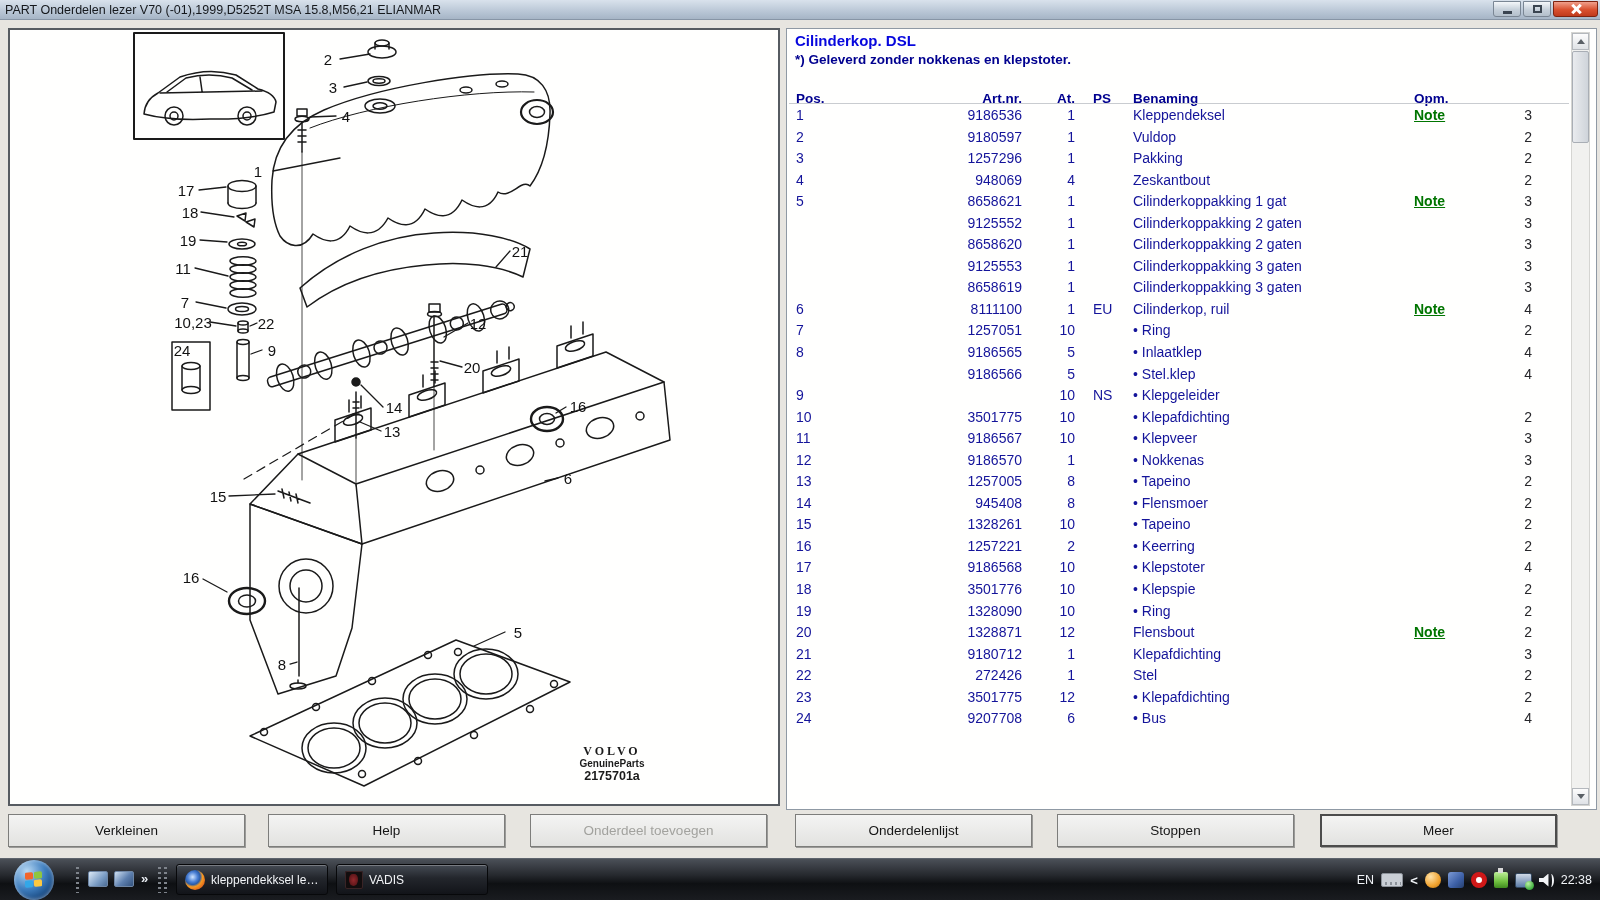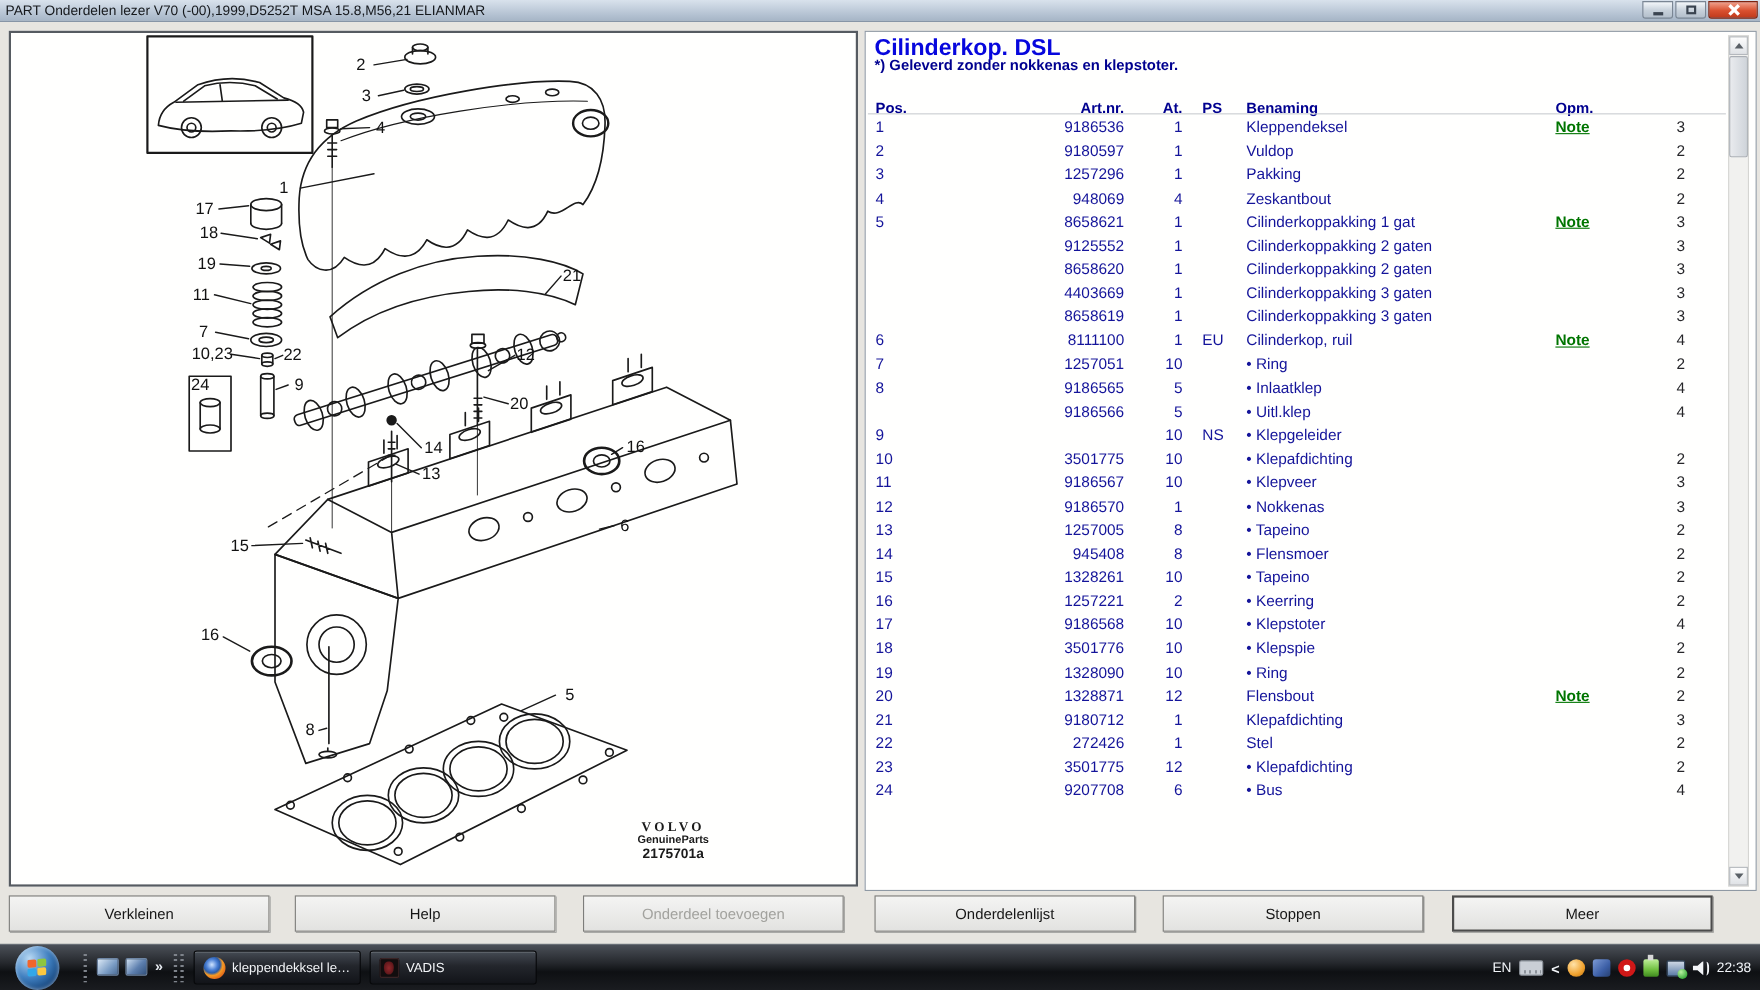--- a/index.html
+++ b/index.html
@@ -21,21 +21,21 @@
   .glyph-close:before,.glyph-close:after{content:"";position:absolute;left:4px;top:-1px;width:3px;height:12px;background:#fff;}
   .glyph-close:before{transform:rotate(45deg);}
   .glyph-close:after{transform:rotate(-45deg);}
   
   .diagram-panel{position:absolute;left:8px;top:28px;width:772px;height:778px;
     background:#fffffe;border:2px solid #565b61;}
   .parts-panel{position:absolute;left:786px;top:28px;width:811px;height:782px;
     background:#fffffe;border:1px solid #8f99a4;}
   
   :root{--navy:#00008f;--row-blue:#14149a;--title-blue:#0707dd;--note-green:#007500;}
-  .panel-title{position:absolute;left:8px;top:3px;font-size:21px;font-weight:bold;color:var(--title-blue);}
+  .panel-title{position:absolute;left:8px;top:3px;font-size:15px;font-weight:bold;color:var(--title-blue);}
   .panel-subtitle{position:absolute;left:8px;top:23px;font-size:13.5px;font-weight:bold;color:var(--navy);}
   .cols-header,.row{display:grid;grid-template-columns:60px 175px 53px 58px 279px 90px 1fr;}
   .cols-header{position:absolute;left:0;top:42px;width:770px;font-size:13.5px;font-weight:bold;color:var(--navy);margin-top:20px;}
   .hline{position:absolute;left:2px;top:74px;width:780px;border-top:1px solid #c9ccd0;}
   .rows{position:absolute;left:0;top:76px;width:783px;}
   .row{height:21.55px;line-height:21.55px;font-size:14px;color:var(--row-blue);white-space:nowrap;}
   .c-pos{padding-left:9px;}
   .c-art{text-align:right;}
   .c-qty{text-align:right;}
   .c-ps{padding-left:18px;}
@@ -114,21 +114,21 @@
   .vol-waves{width:6px;height:13px;border-right:2px solid #f2f4f7;border-radius:0 60% 60% 0;margin-left:-6px;}
   .tray .clock{font-size:12.5px;}
   .leader{stroke:#1a1a1a;stroke-width:1.3;fill:none;}
 </style>
 </head>
 <body>
 
 <div class="screen">
 
   <div class="titlebar">
-    <span class="title">PART Onderdelen lezer V70 (-00),1999,D5252T MSA 15.8,M56,21 ELIANMAR</span>
+    <span class="title">PART Onderdelen lezer V70 (-01),1999,D5252T MSA 15.8,M56,21 ELIANMAR</span>
     <div class="win-controls">
       <div class="win-btn">
           <div class="glyph-min"></div>
         </div>
       <div class="win-btn">
           <div class="glyph-max"></div>
         </div>
       <div class="win-btn close">
           <div class="glyph-close"></div>
         </div>
@@ -425,21 +425,21 @@
           <span class="c-pos"></span>
           <span class="c-art">8658620</span>
           <span class="c-qty">1</span>
           <span class="c-ps"></span>
           <span class="c-name">Cilinderkoppakking 2 gaten</span>
           <span class="c-note"></span>
           <span class="c-opm">3</span>
         </div>
         <div class="row">
           <span class="c-pos"></span>
-          <span class="c-art">4403669</span>
+          <span class="c-art">9125553</span>
           <span class="c-qty">1</span>
           <span class="c-ps"></span>
           <span class="c-name">Cilinderkoppakking 3 gaten</span>
           <span class="c-note"></span>
           <span class="c-opm">3</span>
         </div>
         <div class="row">
           <span class="c-pos"></span>
           <span class="c-art">8658619</span>
           <span class="c-qty">1</span>
@@ -473,21 +473,21 @@
           <span class="c-ps"></span>
           <span class="c-name">• Inlaatklep</span>
           <span class="c-note"></span>
           <span class="c-opm">4</span>
         </div>
         <div class="row">
           <span class="c-pos"></span>
           <span class="c-art">9186566</span>
           <span class="c-qty">5</span>
           <span class="c-ps"></span>
-          <span class="c-name">• Uitl.klep</span>
+          <span class="c-name">• Stel.klep</span>
           <span class="c-note"></span>
           <span class="c-opm">4</span>
         </div>
         <div class="row">
           <span class="c-pos">9</span>
           <span class="c-art"></span>
           <span class="c-qty">10</span>
           <span class="c-ps">NS</span>
           <span class="c-name">• Klepgeleider</span>
           <span class="c-note"></span>

